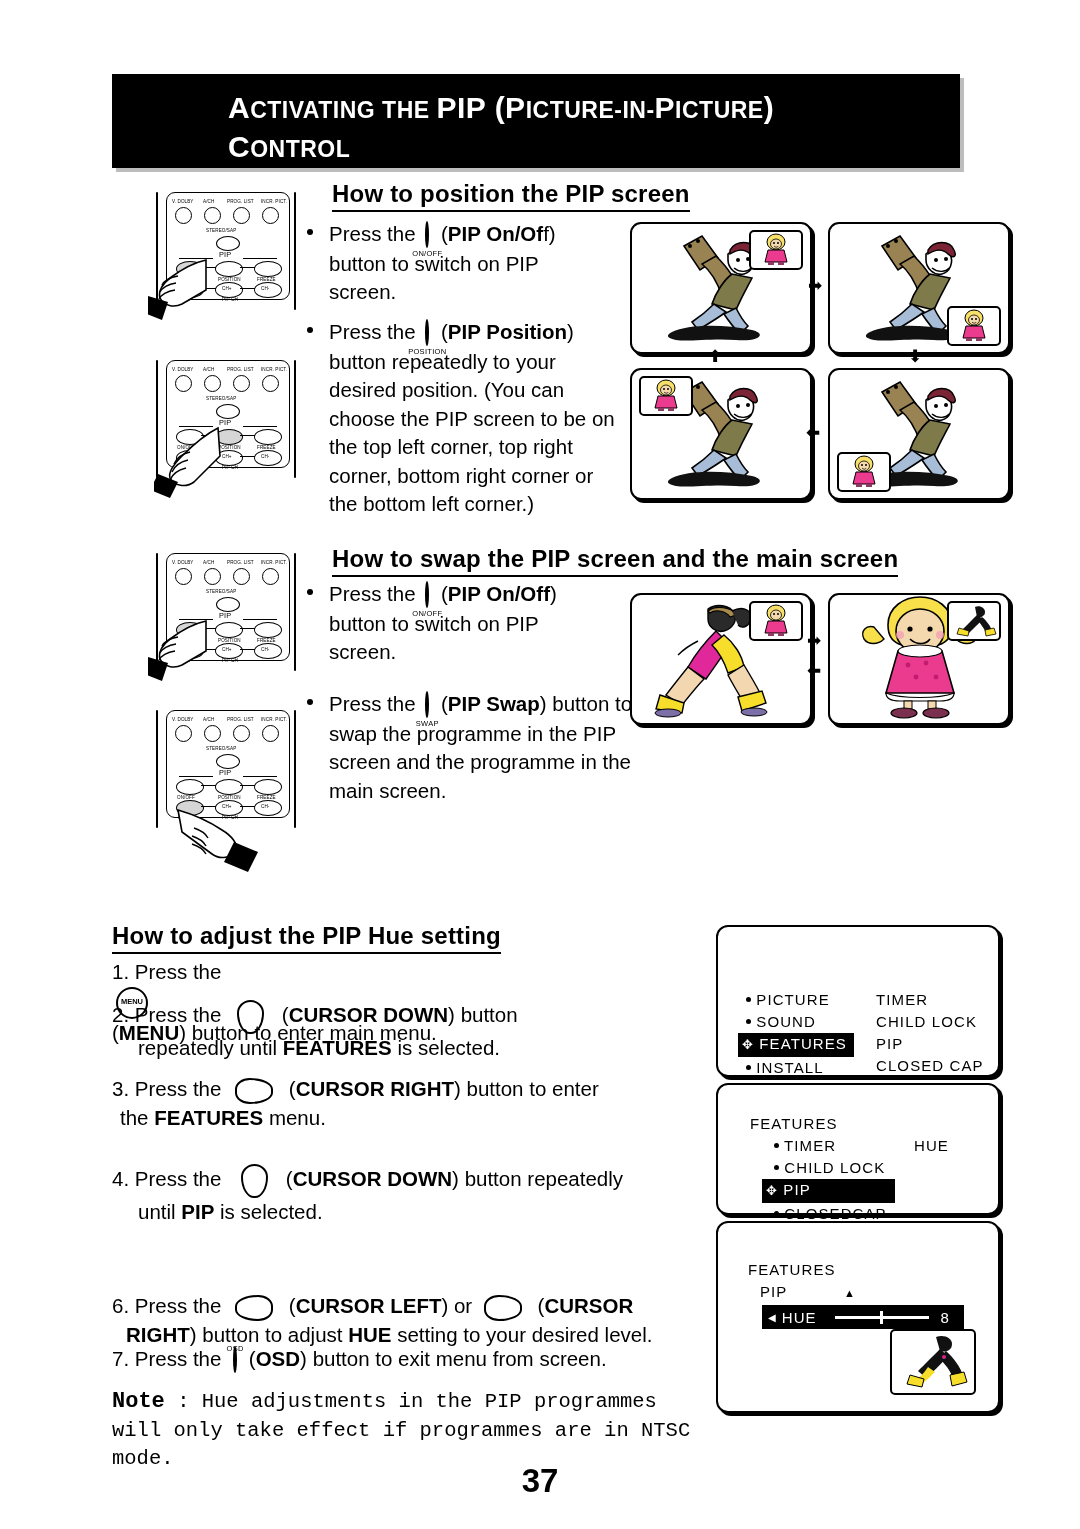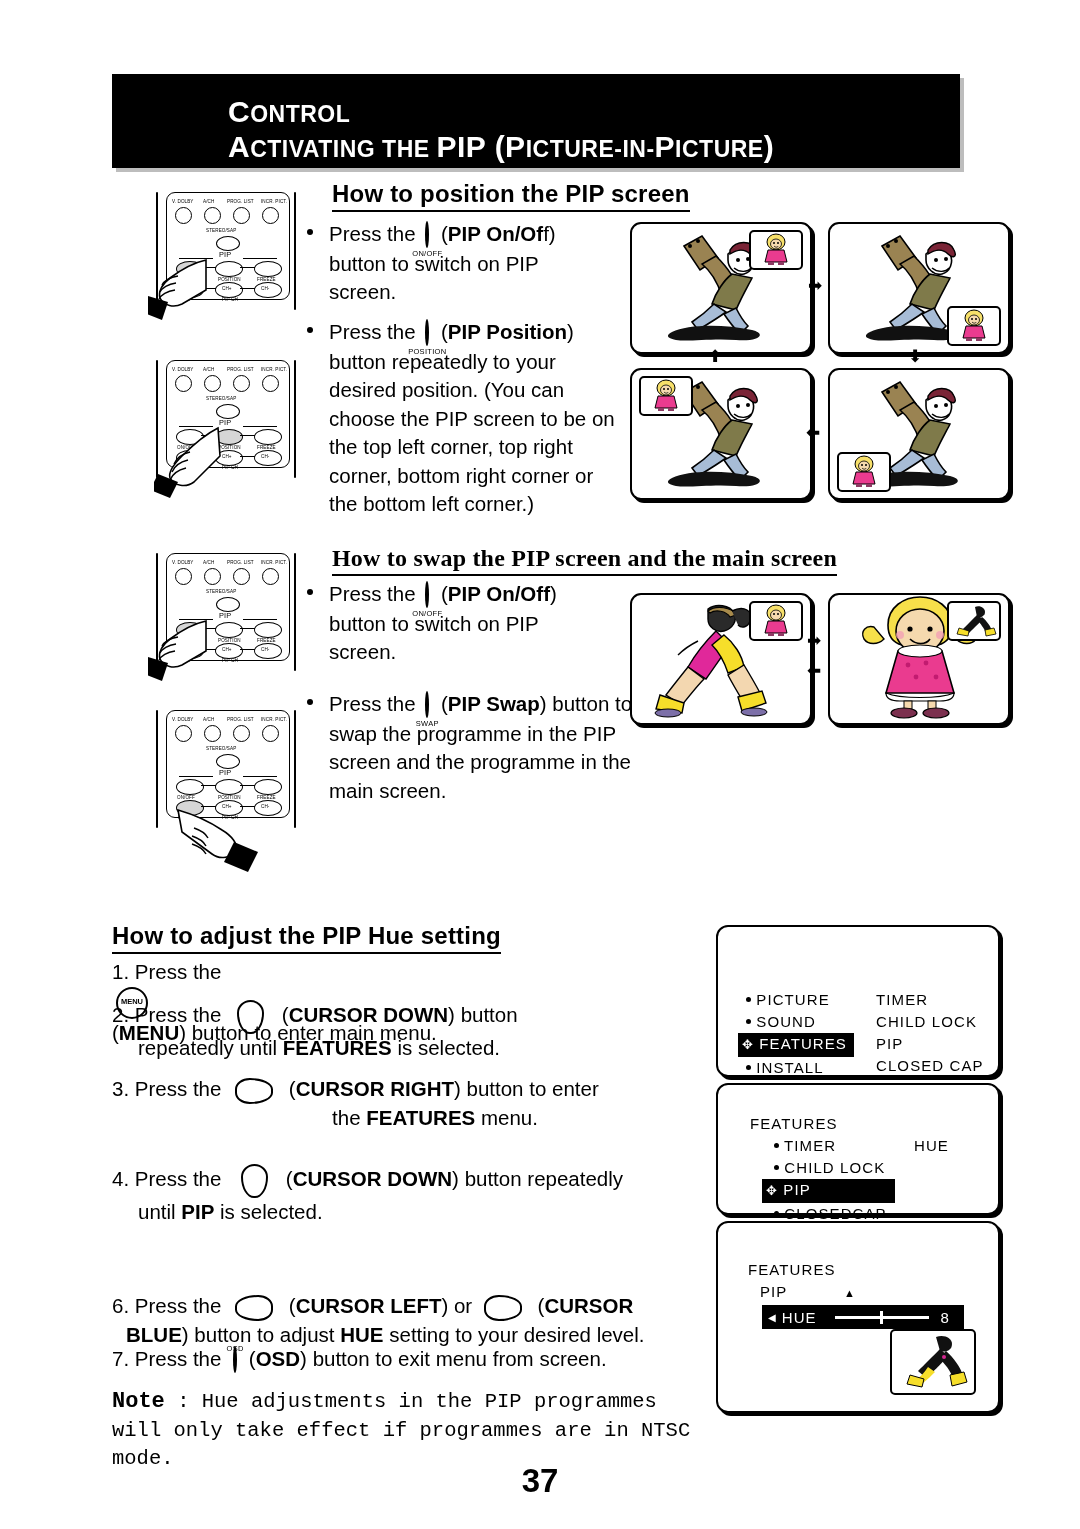--- a/index.html
+++ b/index.html
@@ -57,25 +57,25 @@
   .hl{background:#000;color:#fff;display:inline-block;padding:0 7px 1px 4px;}
   .mdot{display:inline-block;width:5px;height:5px;background:#000;border-radius:50%;vertical-align:middle;margin-bottom:3px;}
 
   .pageno{position:absolute;left:0;top:1462px;width:1080px;text-align:center;font-size:33px;font-weight:bold;}
 </style>
 </head>
 <body>
 
 <div class="banner">
   <div class="ttl">
+    <div class="sc">
+      <span class="big">A</span><span class="sm">CTIVATING THE </span><span class="big">PIP (P</span><span class="sm">ICTURE-IN-</span><span class="big">P</span><span class="sm">ICTURE</span><span class="big">)</span>
+    </div>
     <div class="sc" style="margin-top:4px;">
       <span class="big">C</span><span class="sm">ONTROL</span>
-    </div>
-    <div class="sc">
-      <span class="big">A</span><span class="sm">CTIVATING THE </span><span class="big">PIP (P</span><span class="sm">ICTURE-IN-</span><span class="big">P</span><span class="sm">ICTURE</span><span class="big">)</span>
     </div>
   </div>
 </div>
 
 <div style="position:absolute;left:332px;top:180px;">
   <span class="h2">How to position the PIP screen</span>
 </div>
 
 <div class="remote" style="left:148px;top:192px;width:155px;height:130px;">
   <div class="rline" style="left:8px;top:0px;height:118px;"></div>
@@ -314,21 +314,21 @@
       </svg>
     </div>
   </div>
 
   <div class="arrow" style="left:808px;top:277px;">➡</div>
   <div class="arrow" style="left:908px;top:348px;">⬇</div>
   <div class="arrow" style="left:806px;top:424px;">⬅</div>
   <div class="arrow" style="left:708px;top:348px;">⬆</div>
 </div>
 
-<div style="position:absolute;left:332px;top:545px;font-family:Liberation Serif, serif;">
+<div style="position:absolute;left:332px;top:545px;">
   <span class="h2">How to swap the PIP screen and the main screen</span>
 </div>
 
 <div class="remote" style="left:148px;top:553px;width:155px;height:130px;">
   <div class="rline" style="left:8px;top:0px;height:118px;"></div>
   <div class="rline" style="left:146px;top:0px;height:118px;"></div>
   <div class="rbody">
     <div class="rlbl" style="left:5px;top:5px;">V. DOLBY</div>
     <div class="rlbl" style="left:36px;top:5px;">A/CH</div>
     <div class="rlbl" style="left:60px;top:5px;">PROG. LIST</div>
@@ -533,21 +533,21 @@
 </div>
 
 <div class="txt" style="position:absolute;left:112px;top:1075px;width:620px;">
   <div>
     <span>3.</span>
     <span>Press the</span>
     <span class="btnico cright" style="margin:0 10px 0 8px;"></span>
     (<span class="b">CURSOR RIGHT</span>)
     <span>button to enter</span>
   </div>
-  <div style="margin-left:26px;text-align:center;">
+  <div style="margin-left:8px;">
     <span>the</span>
     <span class="b">FEATURES</span>
     <span>menu.</span>
   </div>
 </div>
 
 <div class="txt" style="position:absolute;left:112px;top:1145px;width:640px;margin-top:19px;">
   <div>
     <span>4.</span>
     <span>Press the</span>
@@ -568,21 +568,21 @@
 <div class="txt" style="position:absolute;left:112px;top:1292px;width:620px;">
   <div>
     <span>6.</span>
     <span>Press the</span>
     <span class="btnico cleft" style="margin:0 10px 0 8px;"></span>
     (<span class="b">CURSOR LEFT</span><span>) or</span>
     <span class="btnico cright" style="margin:0 10px 0 6px;"></span>
     (<span class="b">CURSOR</span>
   </div>
   <div style="margin-left:14px;">
-    <span class="b">BLUE</span><span>) button to adjust</span>
+    <span class="b">RIGHT</span><span>) button to adjust</span>
     <span class="b">HUE</span>
     <span>setting to your desired level.</span>
   </div>
 </div>
 
 <div class="txt" style="position:absolute;left:112px;top:1345px;width:620px;">
   <span>7.</span>
   <span>Press the</span>
   <span class="btnico" style="margin:0 6px 0 6px;">
     <span class="ell"></span><span class="ell-lbl up">OSD</span>

